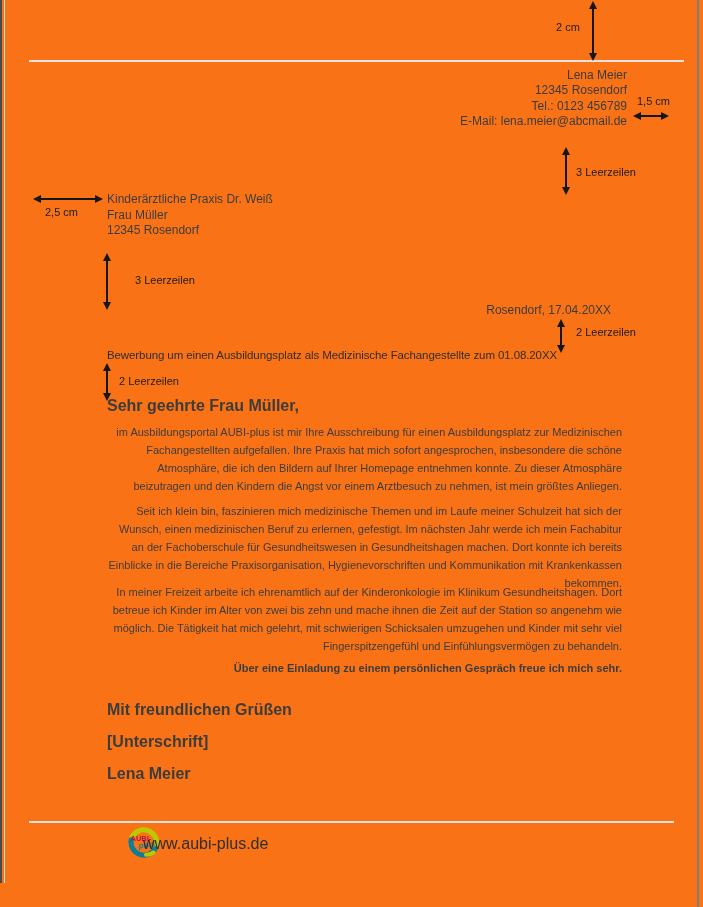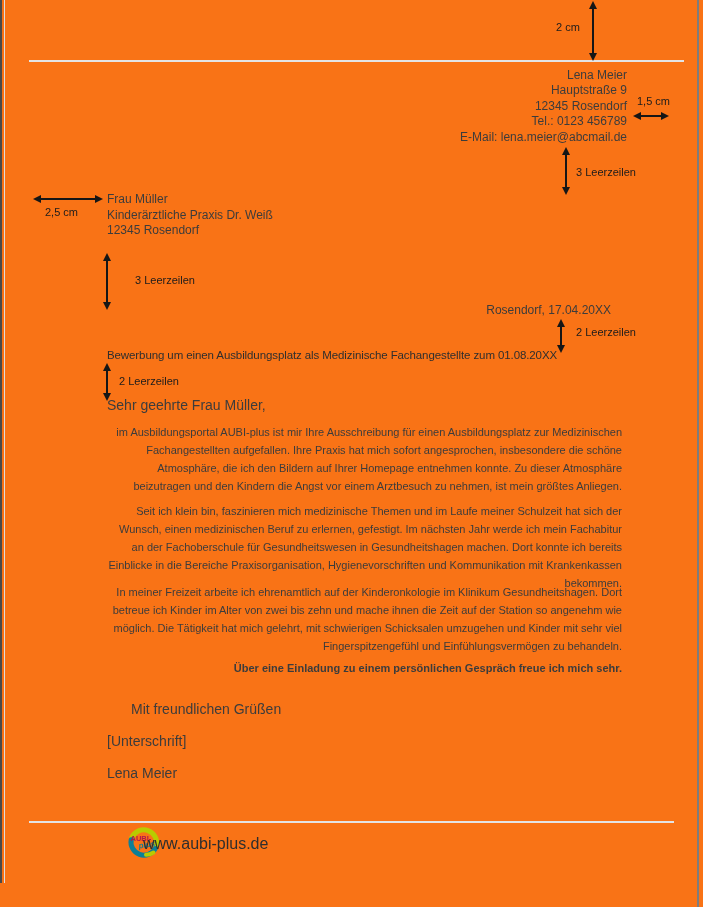--- a/index.html
+++ b/index.html
@@ -22,58 +22,57 @@
   .harrow{position:absolute;height:1.5px;background:#161616;}
   .harrow::before{content:"";position:absolute;left:-8px;top:-3.5px;
     border-top:4px solid transparent;border-bottom:4px solid transparent;border-right:8px solid #161616;}
   .harrow::after{content:"";position:absolute;right:-8px;top:-3.5px;
     border-top:4px solid transparent;border-bottom:4px solid transparent;border-left:8px solid #161616;}
   
   .addr{position:absolute;font-size:12px;line-height:15.4px;color:#3c3c3c;white-space:nowrap;}
   .addr.right{text-align:right;}
   .bodytxt{position:absolute;width:515px;font-size:11px;line-height:18px;color:#3c3c3c;text-align:right;}
   .subject{position:absolute;font-size:11.5px;font-weight:normal;letter-spacing:-0.1px;color:#2e2e2e;white-space:nowrap;}
-  .single{position:absolute;font-size:14px;color:#3c3c3c;white-space:nowrap;}
+  .single{position:absolute;font-size:16px;color:#3c3c3c;white-space:nowrap;font-weight:bold;}
   .website{position:absolute;font-size:16px;color:#2e2e2e;white-space:nowrap;}
 </style>
 </head>
 <body>
 
 <div class="page">
 
   <div class="edge" style="left:0;top:0;width:2px;height:883px;background:#4a4a4a;"></div>
   <div class="edge" style="left:4px;top:0;width:1px;height:883px;background:#dedede;"></div>
   <div class="edge" style="left:697px;top:0;width:2px;height:907px;background:#7d7d7d;"></div>
 
   <div class="guide" style="left:29px;top:60px;width:655px;"></div>
   <div class="guide" style="left:29px;top:821px;width:645px;"></div>
 
   <div class="mlabel" style="left:556px;top:21px;">2 cm</div>
   <div class="varrow" style="left:592px;top:9px;height:44px;"></div>
 
   <div class="addr right" style="left:330px;top:68px;width:297px;">
     <div>Lena Meier</div>
-    <div>Hauptstraße 9</div>
     <div>12345 Rosendorf</div>
     <div>Tel.: 0123 456789</div>
     <div>E-Mail: lena.meier@abcmail.de</div>
   </div>
 
   <div class="mlabel" style="left:637px;top:95px;">1,5 cm</div>
   <div class="harrow" style="left:641px;top:115px;width:20px;"></div>
 
   <div class="varrow" style="left:565px;top:155px;height:32px;"></div>
   <div class="mlabel" style="left:576px;top:166px;">3 Leerzeilen</div>
 
   <div class="harrow" style="left:41px;top:198px;width:54px;"></div>
   <div class="mlabel" style="left:45px;top:206px;">2,5 cm</div>
 
   <div class="addr" style="left:107px;top:192px;line-height:15.6px;">
+    <div>Kinderärztliche Praxis Dr. Weiß</div>
     <div>Frau Müller</div>
-    <div>Kinderärztliche Praxis Dr. Weiß</div>
     <div>12345 Rosendorf</div>
   </div>
 
   <div class="varrow" style="left:106px;top:261px;height:41px;"></div>
   <div class="mlabel" style="left:135px;top:274px;">3 Leerzeilen</div>
 
   <div class="addr right" style="left:366px;top:303px;width:245px;">Rosendorf, 17.04.20XX</div>
 
   <div class="varrow" style="left:560px;top:327px;height:18px;"></div>
   <div class="mlabel" style="left:576px;top:326px;">2 Leerzeilen</div>
@@ -83,21 +82,21 @@
   <div class="varrow" style="left:106px;top:371px;height:22px;"></div>
   <div class="mlabel" style="left:119px;top:375px;">2 Leerzeilen</div>
 
   <div class="single" style="left:107px;top:397px;">Sehr geehrte Frau Müller,</div>
 
   <div class="bodytxt" style="left:107px;top:423px;">im Ausbildungsportal AUBI-plus ist mir Ihre Ausschreibung für einen Ausbildungsplatz zur Medizinischen Fachangestellten aufgefallen. Ihre Praxis hat mich sofort angesprochen, insbesondere die schöne Atmosphäre, die ich den Bildern auf Ihrer Homepage entnehmen konnte. Zu dieser Atmosphäre beizutragen und den Kindern die Angst vor einem Arztbesuch zu nehmen, ist mein größtes Anliegen.</div>
   <div class="bodytxt" style="left:107px;top:502px;">Seit ich klein bin, faszinieren mich medizinische Themen und im Laufe meiner Schulzeit hat sich der Wunsch, einen medizinischen Beruf zu erlernen, gefestigt. Im nächsten Jahr werde ich mein Fachabitur an der Fachoberschule für Gesundheitswesen in Gesundheitshagen machen. Dort konnte ich bereits Einblicke in die Bereiche Praxisorganisation, Hygienevorschriften und Kommunikation mit Krankenkassen bekommen.</div>
   <div class="bodytxt" style="left:107px;top:583px;">In meiner Freizeit arbeite ich ehrenamtlich auf der Kinderonkologie im Klinikum Gesundheitshagen. Dort betreue ich Kinder im Alter von zwei bis zehn und mache ihnen die Zeit auf der Station so angenehm wie möglich. Die Tätigkeit hat mich gelehrt, mit schwierigen Schicksalen umzugehen und Kinder mit sehr viel Fingerspitzengefühl und Einfühlungsvermögen zu behandeln.</div>
   <div class="bodytxt" style="left:107px;top:659px;font-weight:bold;">Über eine Einladung zu einem persönlichen Gespräch freue ich mich sehr.</div>
 
-  <div class="single" style="left:107px;top:701px;margin-left:24px;">Mit freundlichen Grüßen</div>
+  <div class="single" style="left:107px;top:701px;">Mit freundlichen Grüßen</div>
   <div class="single" style="left:107px;top:733px;">[Unterschrift]</div>
   <div class="single" style="left:107px;top:765px;">Lena Meier</div>
 
   <div style="position:absolute;left:95px;top:824px;width:36px;height:36px;margin-left:31px;">
     <svg width="36" height="36" viewBox="0 0 36 36">
       <path d="M5.8 13.6 A13 13 0 0 1 30.2 22.4" fill="none" stroke="#b9cb00" stroke-width="5" stroke-linecap="round"></path>
       <path d="M29.3 24.5 A13 13 0 0 1 5.2 15.7" fill="none" stroke="#0c7f97" stroke-width="5" stroke-linecap="round"></path>
       <path d="M27.5 28.5 A13 13 0 0 1 20 30.8" fill="none" stroke="#b9cb00" stroke-width="4" stroke-linecap="round"></path>
       <text x="4.5" y="16.5" font-size="7.5" font-weight="bold" fill="#b0164e" font-family="Liberation Sans, sans-serif">AUBI-</text>
       <text x="13" y="24.5" font-size="8" font-weight="bold" font-style="italic" fill="#0c7f97" font-family="Liberation Sans, sans-serif" transform="rotate(-8 13 24.5)">plus</text>

